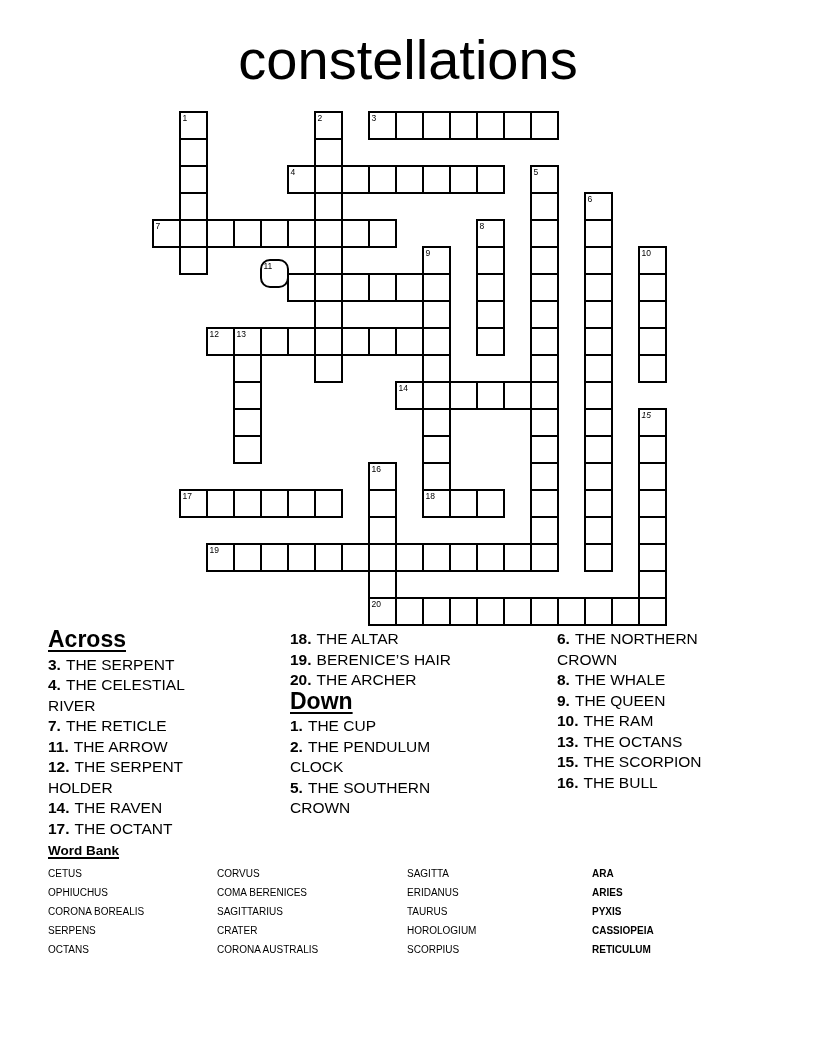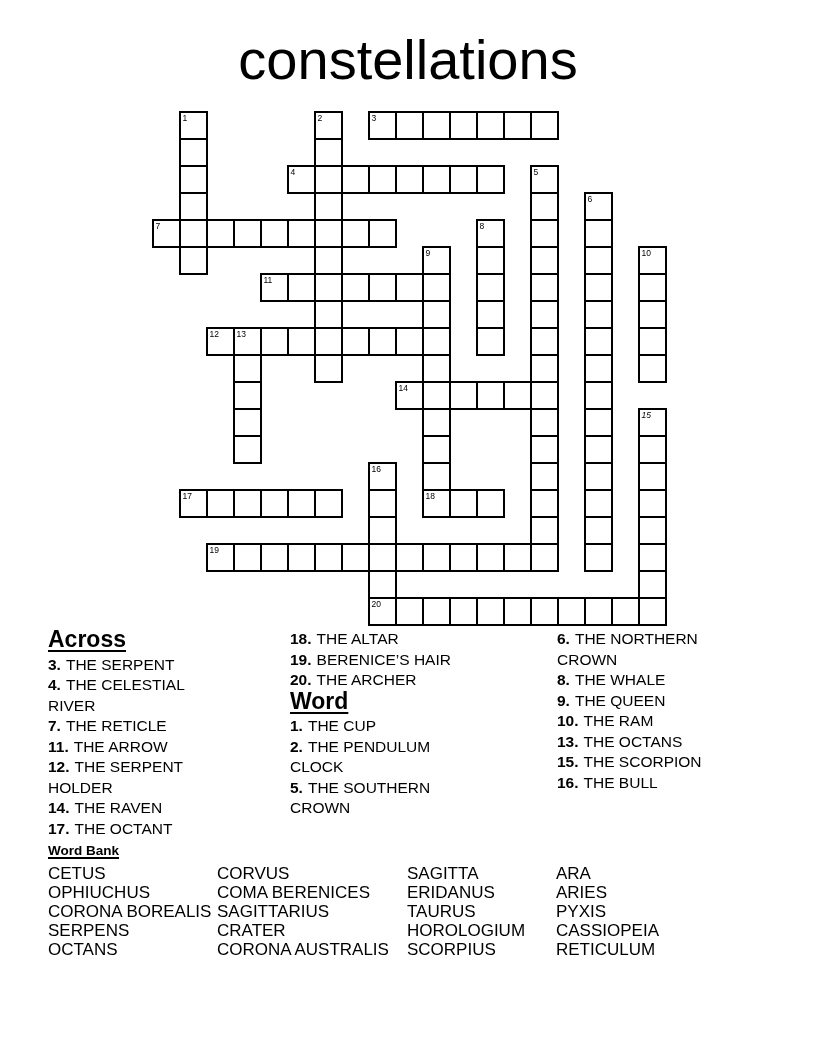--- a/index.html
+++ b/index.html
@@ -65,22 +65,22 @@
     text-decoration: underline;
     text-decoration-thickness: 1.5px;
     text-underline-offset: 2px;
     margin: 0 0 5px 0;
   }
   .wb-cols { position: relative; height: 100px; }
   .wb-col { position: absolute; top: 0; }
   .wb-col-0 { left: 0px; }
   .wb-col-1 { left: 169px; }
   .wb-col-2 { left: 359px; }
-  .wb-col-3 { left: 508px; }
-  .wb-item { font-size: 17px; line-height: 19px; }
+  .wb-col-3 { left: 544px; font-weight: bold; }
+  .wb-item { font-size: 10px; line-height: 19px; }
 </style>
 </head>
 <body>
 
 <div class="page">
   <h1 class="title">constellations</h1>
 
   <div class="grid" id="grid">
       <div class="cell" style="left: 27px; top: 0px;">
         <span class="num">1</span>
@@ -139,21 +139,21 @@
       <div class="cell" style="left: 162px; top: 135px;"></div>
       <div class="cell" style="left: 270px; top: 135px;">
         <span class="num">9</span>
       </div>
       <div class="cell" style="left: 324px; top: 135px;"></div>
       <div class="cell" style="left: 378px; top: 135px;"></div>
       <div class="cell" style="left: 432px; top: 135px;"></div>
       <div class="cell" style="left: 486px; top: 135px;">
         <span class="num">10</span>
       </div>
-      <div class="cell" style="left: 108px; top: 162px;">
+      <div class="cell" style="left: 108px; top: 148px; border-radius: 10px;">
         <span class="num">11</span>
       </div>
       <div class="cell" style="left: 135px; top: 162px;"></div>
       <div class="cell" style="left: 162px; top: 162px;"></div>
       <div class="cell" style="left: 189px; top: 162px;"></div>
       <div class="cell" style="left: 216px; top: 162px;"></div>
       <div class="cell" style="left: 243px; top: 162px;"></div>
       <div class="cell" style="left: 270px; top: 162px;"></div>
       <div class="cell" style="left: 324px; top: 162px;"></div>
       <div class="cell" style="left: 378px; top: 162px;"></div>
@@ -280,21 +280,21 @@
         <div class="clue"><span class="clue-num">7.</span><span class="clue-text">THE RETICLE</span></div>
         <div class="clue"><span class="clue-num">11.</span><span class="clue-text">THE ARROW</span></div>
         <div class="clue"><span class="clue-num">12.</span><span class="clue-text">THE SERPENT HOLDER</span></div>
         <div class="clue"><span class="clue-num">14.</span><span class="clue-text">THE RAVEN</span></div>
         <div class="clue"><span class="clue-num">17.</span><span class="clue-text">THE OCTANT</span></div>
       </div>
     <div class="clue-col clue-col-2" id="clue-col-2">
         <div class="clue"><span class="clue-num">18.</span><span class="clue-text">THE ALTAR</span></div>
         <div class="clue"><span class="clue-num">19.</span><span class="clue-text">BERENICE’S HAIR</span></div>
         <div class="clue"><span class="clue-num">20.</span><span class="clue-text">THE ARCHER</span></div>
-        <div class="clue-header">Word</div>
+        <div class="clue-header">Down</div>
         <div class="clue"><span class="clue-num">1.</span><span class="clue-text">THE CUP</span></div>
         <div class="clue"><span class="clue-num">2.</span><span class="clue-text">THE PENDULUM CLOCK</span></div>
         <div class="clue"><span class="clue-num">5.</span><span class="clue-text">THE SOUTHERN CROWN</span></div>
       </div>
     <div class="clue-col clue-col-3" id="clue-col-3">
         <div class="clue"><span class="clue-num">6.</span><span class="clue-text">THE NORTHERN CROWN</span></div>
         <div class="clue"><span class="clue-num">8.</span><span class="clue-text">THE WHALE</span></div>
         <div class="clue"><span class="clue-num">9.</span><span class="clue-text">THE QUEEN</span></div>
         <div class="clue"><span class="clue-num">10.</span><span class="clue-text">THE RAM</span></div>
         <div class="clue"><span class="clue-num">13.</span><span class="clue-text">THE OCTANS</span></div>

